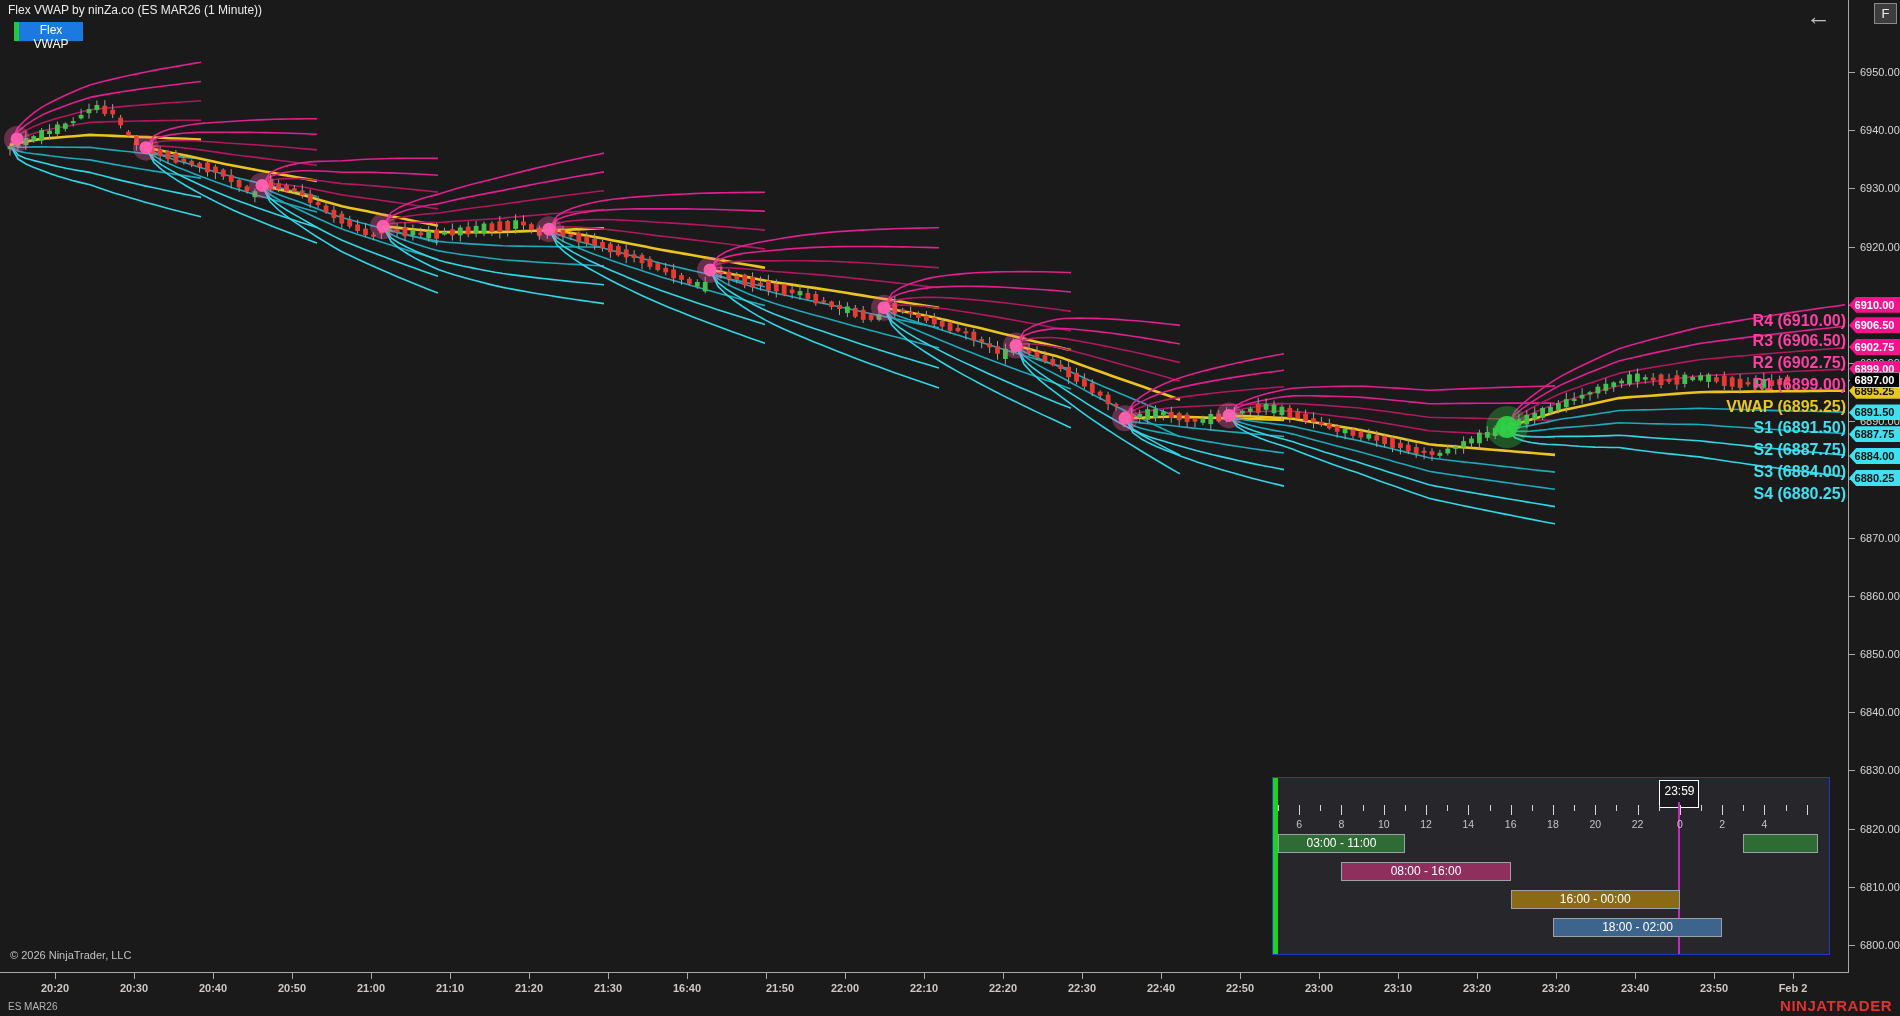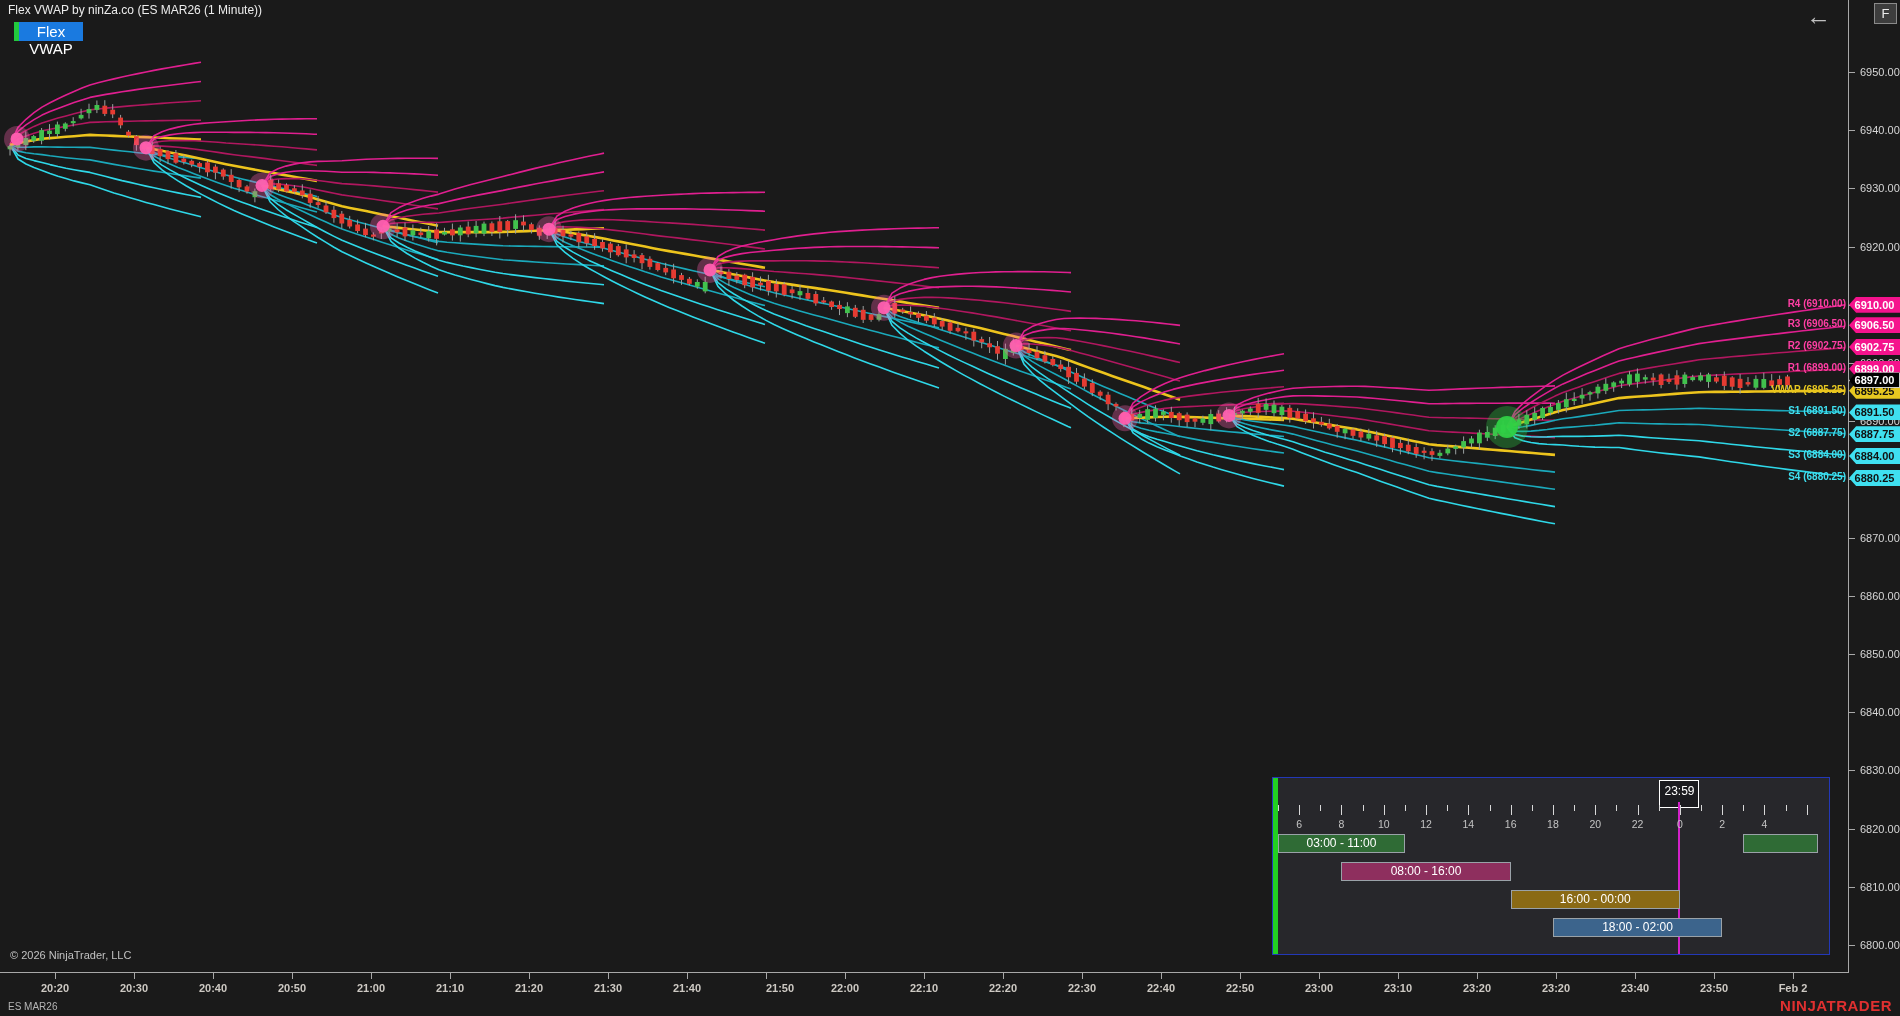--- a/index.html
+++ b/index.html
@@ -1,31 +1,31 @@
 <!DOCTYPE html>
 <html><head>
 <meta charset="utf-8">
 <style>
   html,body{margin:0;padding:0;background:#101010;}
   .app{position:relative;width:1900px;height:1016px;background:#1a1a1a;overflow:hidden;
        font-family:"Liberation Sans",sans-serif;color:#d6d6d6;}
   .chart-title{position:absolute;left:8px;top:3px;font-size:12px;color:#ececec;}
   .chip-bar{position:absolute;left:14px;top:22px;width:5px;height:19px;background:#22c93e;}
   .chip{position:absolute;left:19px;top:22px;width:64px;height:19px;background:#1a7ae0;color:#fff;
-        border:none;font-size:15px;font-family:"Liberation Sans",sans-serif;cursor:pointer;}
+        border:none;font-size:12px;font-family:"Liberation Sans",sans-serif;cursor:pointer;}
   #plot{position:absolute;left:0;top:0;}
   
   .v-axis-line{position:absolute;left:1848px;top:0;width:1px;height:972px;background:#a8a8a8;}
   .h-axis-line{position:absolute;left:0;top:972px;width:1849px;height:1px;background:#a8a8a8;}
   .p-tick{position:absolute;width:6px;height:1px;background:#a8a8a8;left:1849px;}
   .p-label{position:absolute;left:1860px;font-size:11px;color:#d6d6d6;transform:translateY(-6px);}
   .t-tick{position:absolute;width:1px;height:6px;background:#a8a8a8;top:973px;}
   .t-label{position:absolute;top:982px;font-size:11px;font-weight:600;color:#cdc9c3;transform:translateX(-50%);}
   
-  .lvl{position:absolute;font-size:10px;font-weight:700;transform:translateY(-7px);white-space:nowrap;}
+  .lvl{position:absolute;font-size:16px;font-weight:700;transform:translateY(-7px);white-space:nowrap;margin-top:14px;}
   .lvl.r{color:#ff3fa4;} .lvl.v{color:#e8c820;} .lvl.s{color:#3fe0f0;}
   .tag{position:absolute;left:1849px;width:51px;height:16px;line-height:16px;font-size:11px;font-weight:700;
        text-align:center;transform:translateY(-8px);
        clip-path:polygon(0 50%,14% 0,100% 0,100% 100%,14% 100%);}
   .tag.r{background:#f5138d;color:#fff;}
   .tag.v{background:#e8c820;color:#111;}
   .tag.s{background:#3fe0f0;color:#111;}
   .tag.last{background:#000;color:#fff;box-shadow:inset 0 0 0 1px #cfcfcf;}
   
   .back-arrow{position:absolute;left:1806px;top:2px;font-size:25px;color:#c0c0c0;cursor:pointer;}
@@ -690,21 +690,21 @@
       <div class="t-label" style="left: 292px;">20:50</div>
       <div class="t-tick" style="left: 371px;"></div>
       <div class="t-label" style="left: 371px;">21:00</div>
       <div class="t-tick" style="left: 450px;"></div>
       <div class="t-label" style="left: 450px;">21:10</div>
       <div class="t-tick" style="left: 529px;"></div>
       <div class="t-label" style="left: 529px;">21:20</div>
       <div class="t-tick" style="left: 608px;"></div>
       <div class="t-label" style="left: 608px;">21:30</div>
       <div class="t-tick" style="left: 687px;"></div>
-      <div class="t-label" style="left: 687px;">21:40</div>
+      <div class="t-label" style="left: 687px;">16:40</div>
       <div class="t-tick" style="left: 766px;"></div>
       <div class="t-label" style="left: 780px;">21:50</div>
       <div class="t-tick" style="left: 845px;"></div>
       <div class="t-label" style="left: 845px;">22:00</div>
       <div class="t-tick" style="left: 924px;"></div>
       <div class="t-label" style="left: 924px;">22:10</div>
       <div class="t-tick" style="left: 1003px;"></div>
       <div class="t-label" style="left: 1003px;">22:20</div>
       <div class="t-tick" style="left: 1082px;"></div>
       <div class="t-label" style="left: 1082px;">22:30</div>

